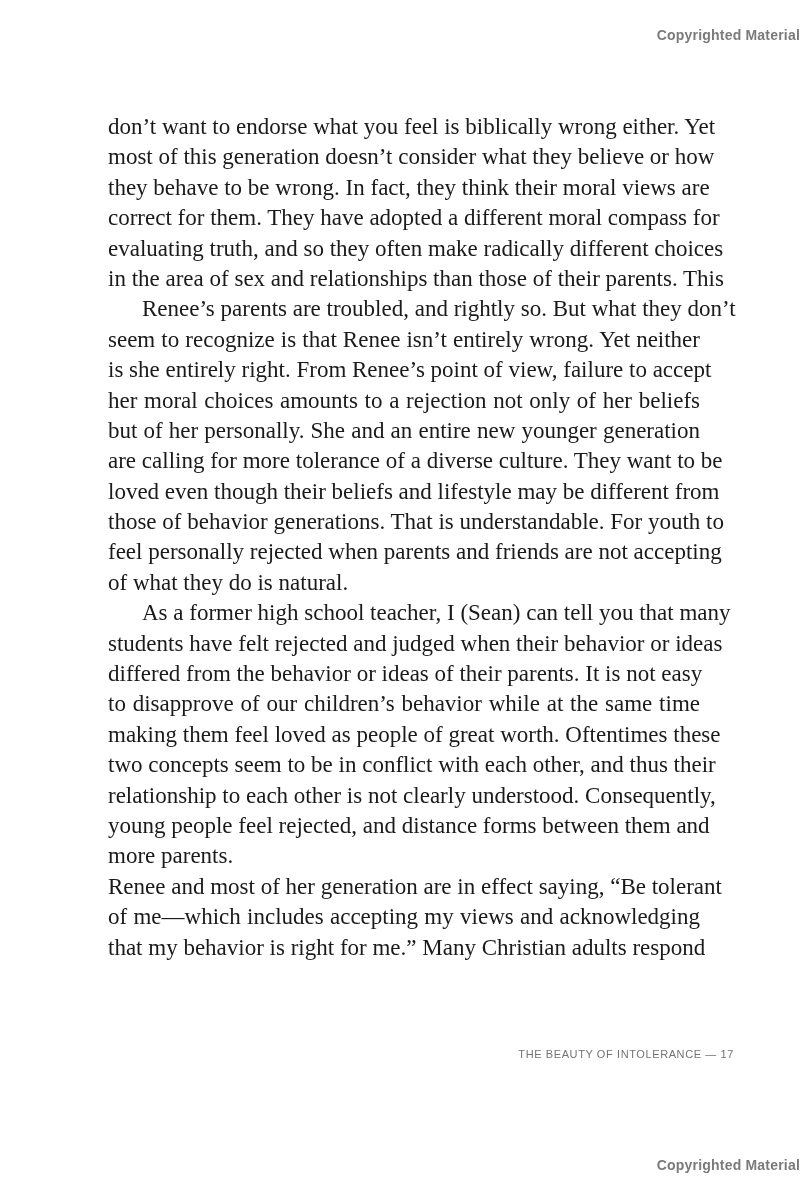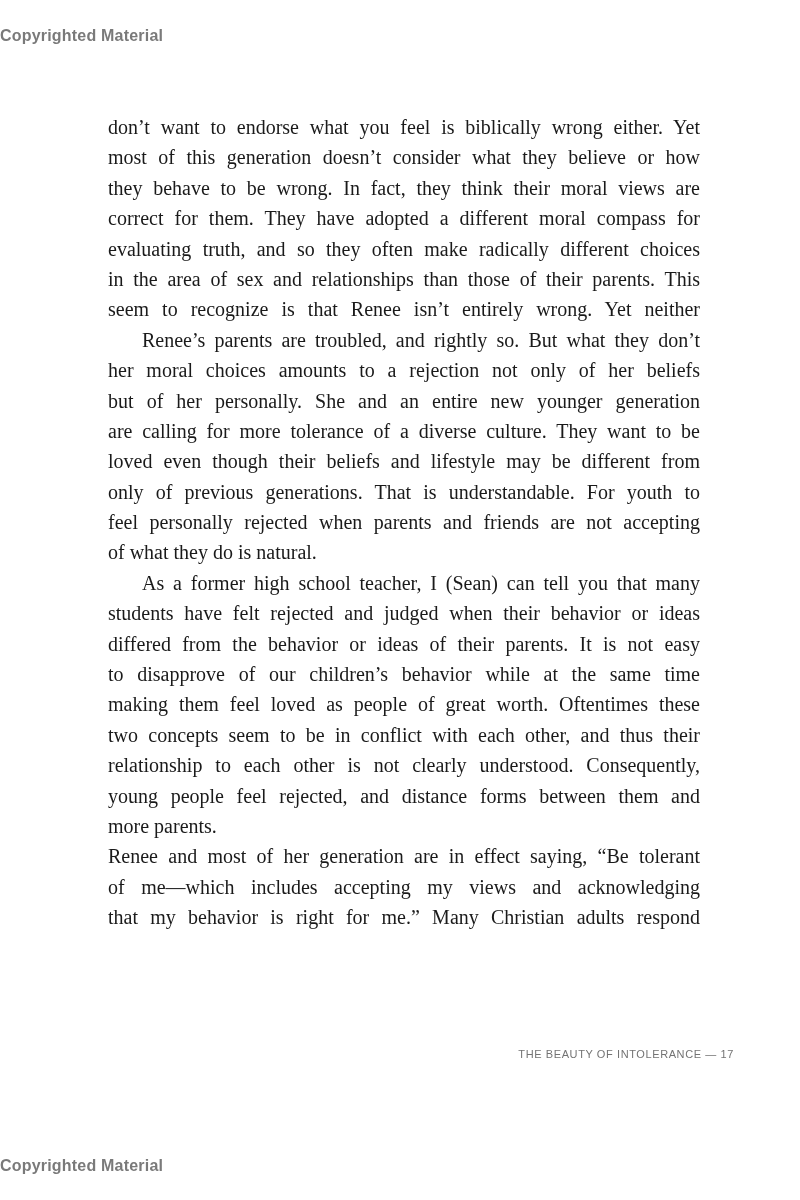--- a/index.html
+++ b/index.html
@@ -10,37 +10,37 @@
   body {
     width: 800px;
     height: 1200px;
     position: relative;
     overflow: hidden;
   }
   .watermark {
     position: absolute;
     left: 0;
     width: 800px;
-    text-align: left;
+    text-align: right;
     font-family: "Liberation Sans", sans-serif;
     font-weight: bold;
-    font-size: 16px;
+    font-size: 14px;
     color: #7a7a7a;
     letter-spacing: 0.2px;
   }
   .watermark.top { top: 27px; }
   .watermark.bottom { top: 1157px; }
 
   .body-text {
     position: absolute;
     left: 108px;
     top: 112px;
     width: 592px;
     font-family: "Liberation Serif", serif;
-    font-size: 20px;
+    font-size: 23px;
     color: #1a1a1a;
   }
   .line {
     display: block;
     height: 30.4px;
     line-height: 30.4px;
     white-space: nowrap;
     text-align: justify;
     text-align-last: justify;
   }
@@ -69,27 +69,28 @@
 <div class="body-text">
   <div>
     <span class="line">don’t want to endorse what you feel is biblically wrong either. Yet</span>
     <span class="line">most of this generation doesn’t consider what they believe or how</span>
     <span class="line">they behave to be wrong. In fact, they think their moral views are</span>
     <span class="line">correct for them. They have adopted a different moral compass for</span>
     <span class="line">evaluating truth, and so they often make radically different choices</span>
     <span class="line">in the area of sex and relationships than those of their parents. This</span>
   </div>
   <div>
+    <span class="line indent">Renee’s parents are troubled, and rightly so. But what they don’t</span>
     <span class="line">seem to recognize is that Renee isn’t entirely wrong. Yet neither</span>
-    <span class="line indent">Renee’s parents are troubled, and rightly so. But what they don’t</span>
+    <span class="line">is she entirely right. From Renee’s point of view, failure to accept</span>
     <span class="line">her moral choices amounts to a rejection not only of her beliefs</span>
     <span class="line">but of her personally. She and an entire new younger generation</span>
     <span class="line">are calling for more tolerance of a diverse culture. They want to be</span>
     <span class="line">loved even though their beliefs and lifestyle may be different from</span>
-    <span class="line">only of previous generations. That is understandable. For youth to</span>
+    <span class="line">those of behavior generations. That is understandable. For youth to</span>
     <span class="line">feel personally rejected when parents and friends are not accepting</span>
     <span class="line last">of what they do is natural.</span>
   </div>
   <div>
     <span class="line indent">As a former high school teacher, I (Sean) can tell you that many</span>
     <span class="line">students have felt rejected and judged when their behavior or ideas</span>
     <span class="line">differed from the behavior or ideas of their parents. It is not easy</span>
     <span class="line">to disapprove of our children’s behavior while at the same time</span>
     <span class="line">making them feel loved as people of great worth. Oftentimes these</span>
     <span class="line">two concepts seem to be in conflict with each other, and thus their</span>

